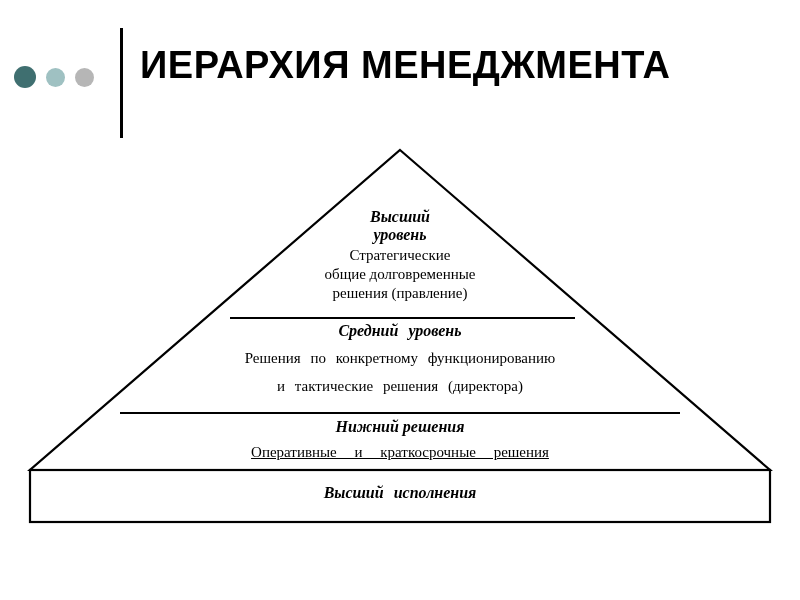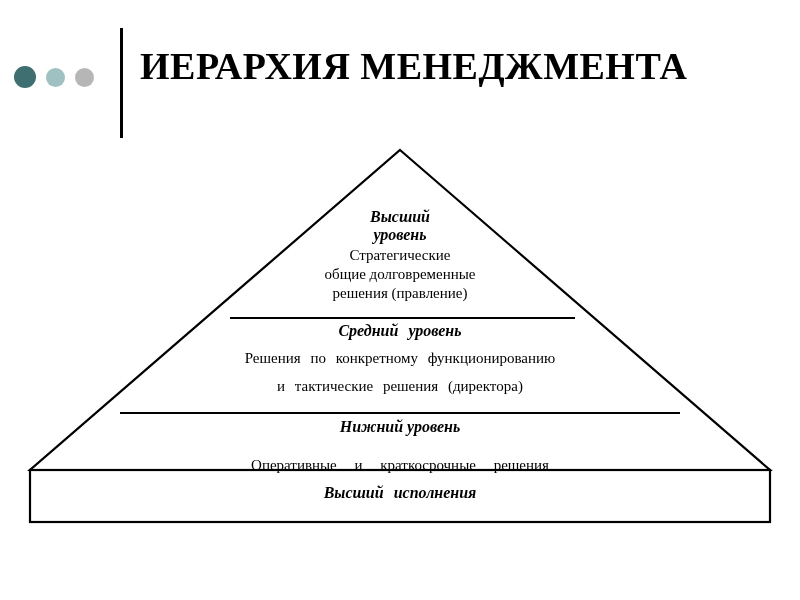--- a/index.html
+++ b/index.html
@@ -44,21 +44,21 @@
     left: 120px;
     top: 28px;
     width: 3px;
     height: 110px;
     background: #000000;
   }
   #page-title {
     position: absolute;
     left: 140px;
     top: 44px;
-    font-family: Liberation Serif, serif;
+    font-family: Liberation Sans, sans-serif;
     font-weight: bold;
     font-size: 38px;
     letter-spacing: 0.5px;
     color: #000000;
     white-space: nowrap;
   }
 
   
   #pyramid-wrap {
     position: absolute;
@@ -104,21 +104,21 @@
     width: 500px;
   }
   #level-middle .lvl-body { margin-top: 10px; }
 
   
   #level-bottom {
     left: 100px;
     top: 288px;
     width: 600px;
   }
-  #level-bottom .lvl-body { margin-top: 21px; }
+  #level-bottom .lvl-body { margin-top: 8px; text-decoration: underline; }
 
   
   #level-base {
     left: 120px;
     top: 354px;
     width: 560px;
   }
 
   .spaced {
     
@@ -160,21 +160,21 @@
     <div class="lvl-body">решения     (правление)</div>
   </div>
 
   <div class="layer-text" id="level-middle">
     <div class="lvl-title spaced">Средний    уровень</div>
     <div class="lvl-body spaced">Решения    по  конкретному     функционированию</div>
     <div class="lvl-body spaced">и   тактические     решения   (директора)</div>
   </div>
 
   <div class="layer-text" id="level-bottom">
-    <div class="lvl-title">Нижний уровень</div>
+    <div class="lvl-title">Нижний решения</div>
     <div class="lvl-body spaced-wide">Оперативные      и     краткосрочные       решения</div>
   </div>
 
   <div class="layer-text" id="level-base">
     <div class="lvl-title spaced">Высший    исполнения</div>
   </div>
 
 </div>
 
 </body></html>

